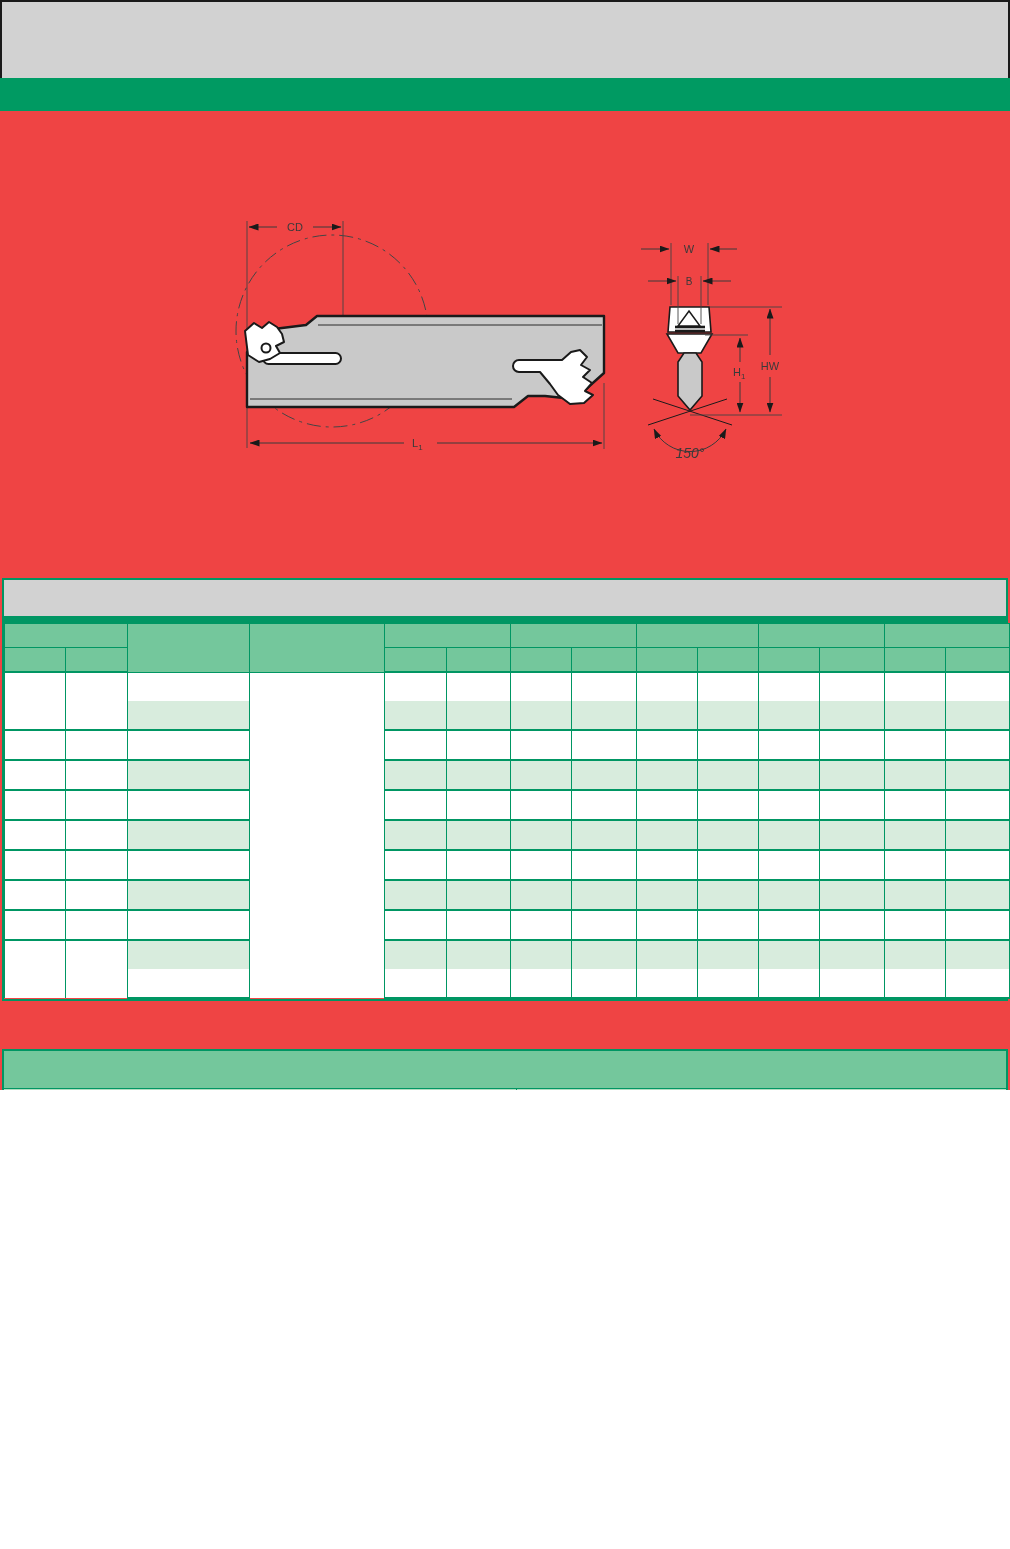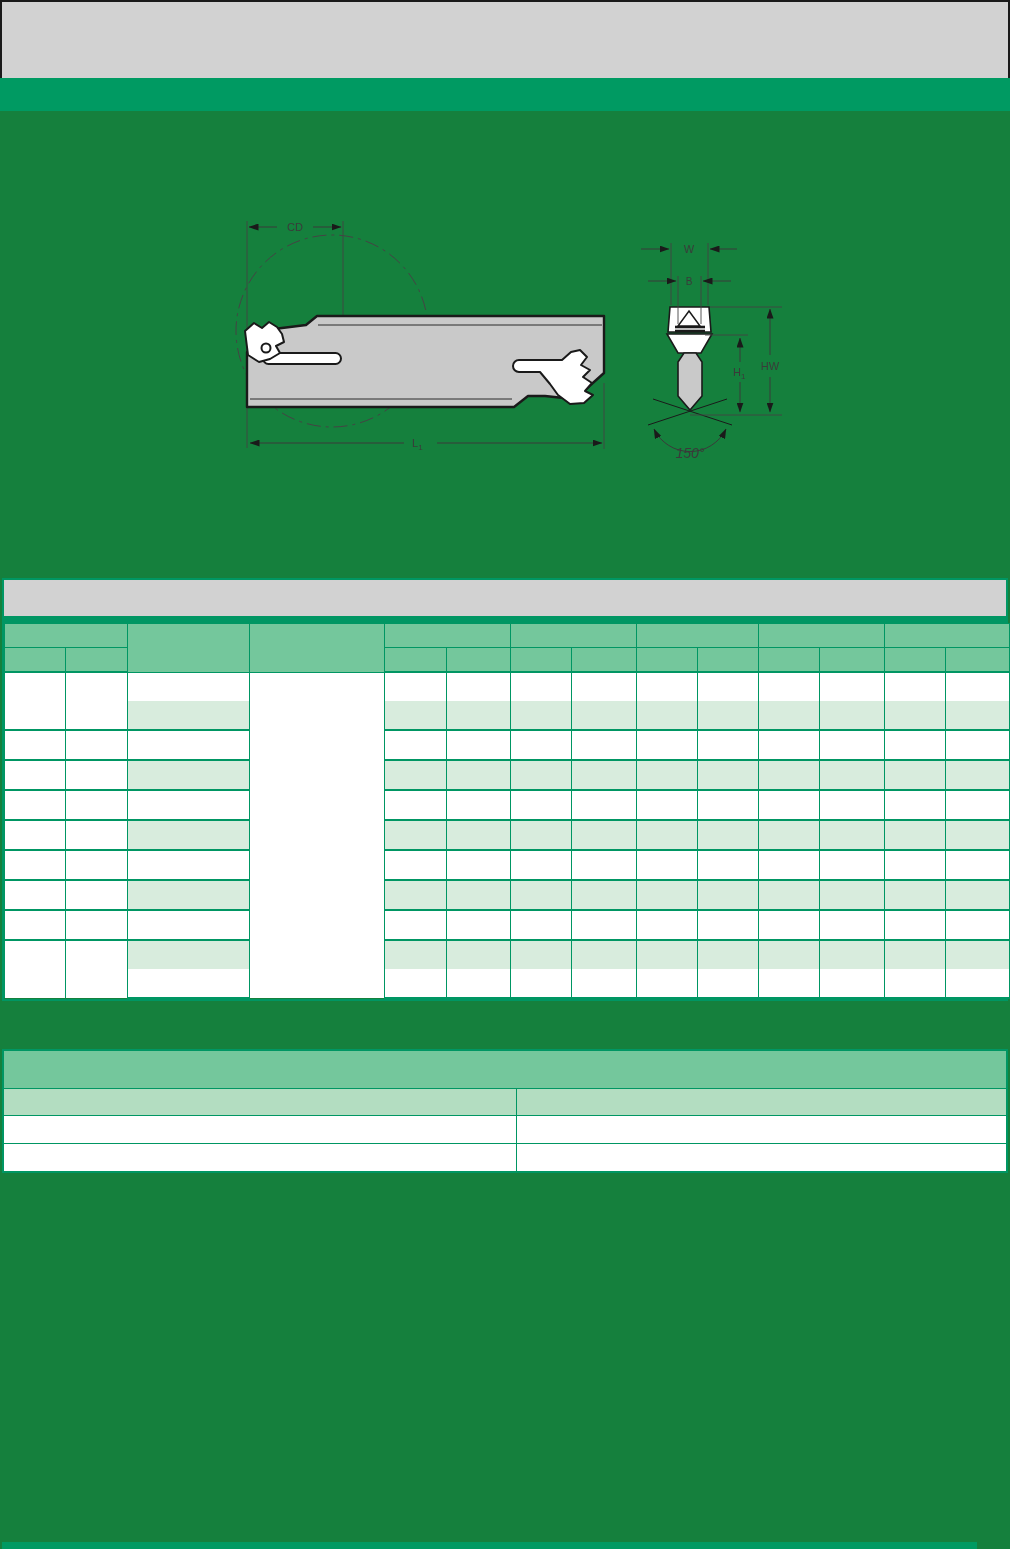--- a/index.html
+++ b/index.html
@@ -6,21 +6,21 @@
     --bd:#009663;         
     --hdr:#74c79c;        
     --stripe:#d8ecdd;     
     --hdr2:#b3ddc1;       
     --green:#009a62;      
     --gray:#d2d2d2;       
     --ink:#1a1a1a;        
   }
   html,body{margin:0;padding:0;background:#ffffff;}
   #page{
-    position:relative;width:1010px;height:1549px;background:#15803d;
+    position:relative;width:1010px;height:1090px;background:#ef4444;
     font-family:"Liberation Sans", sans-serif;overflow:hidden;
   }
   .abs{position:absolute;}
 
   
   #top-gray{left:0;top:0;width:1006px;height:76px;background:var(--gray);
     border-top:2px solid var(--ink);border-left:2px solid var(--ink);border-right:2px solid var(--ink);}
   #top-green{left:0;top:78px;width:1010px;height:33px;background:var(--green);}
 
   

